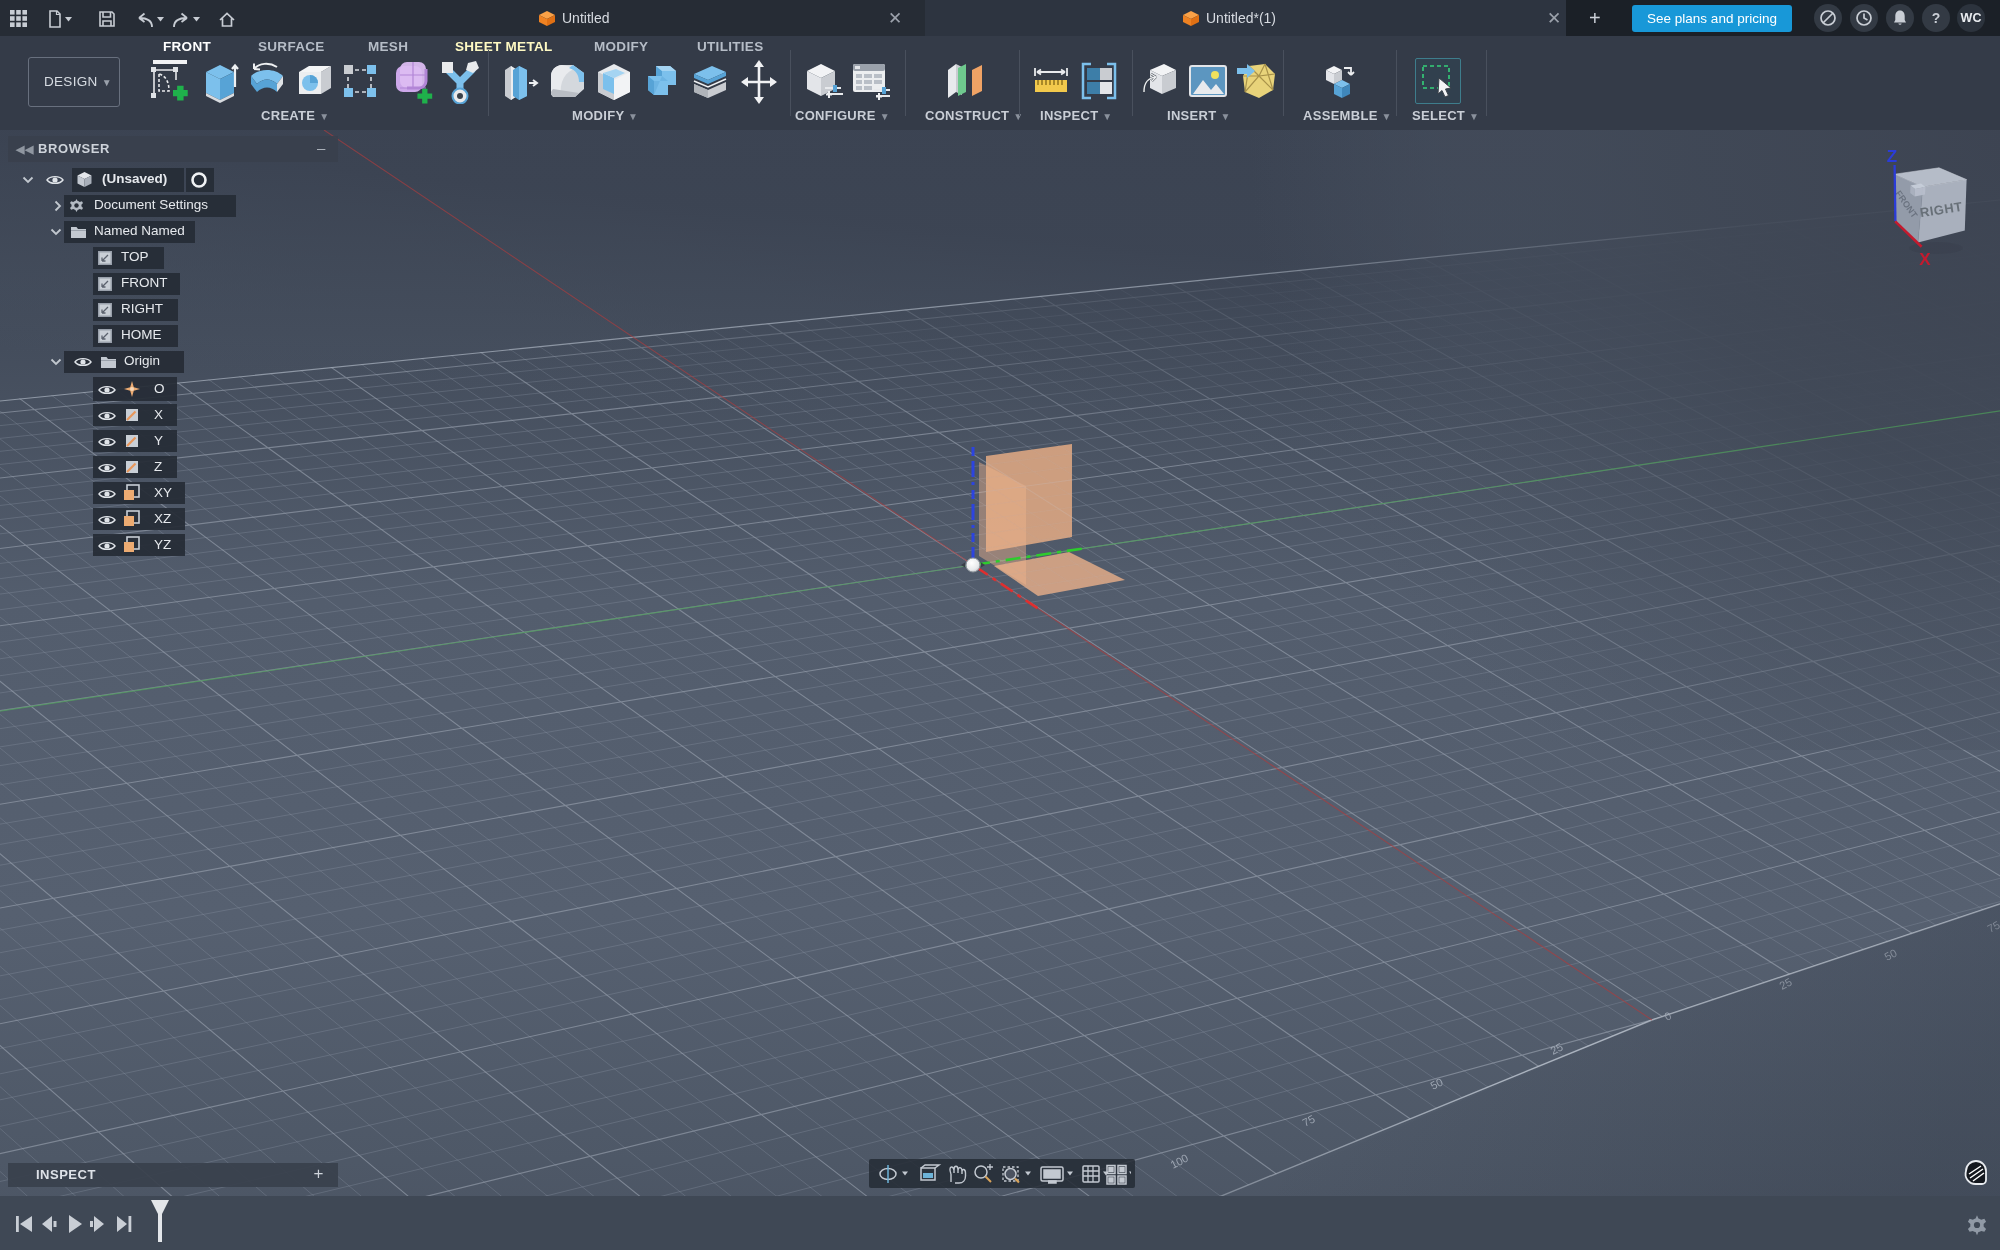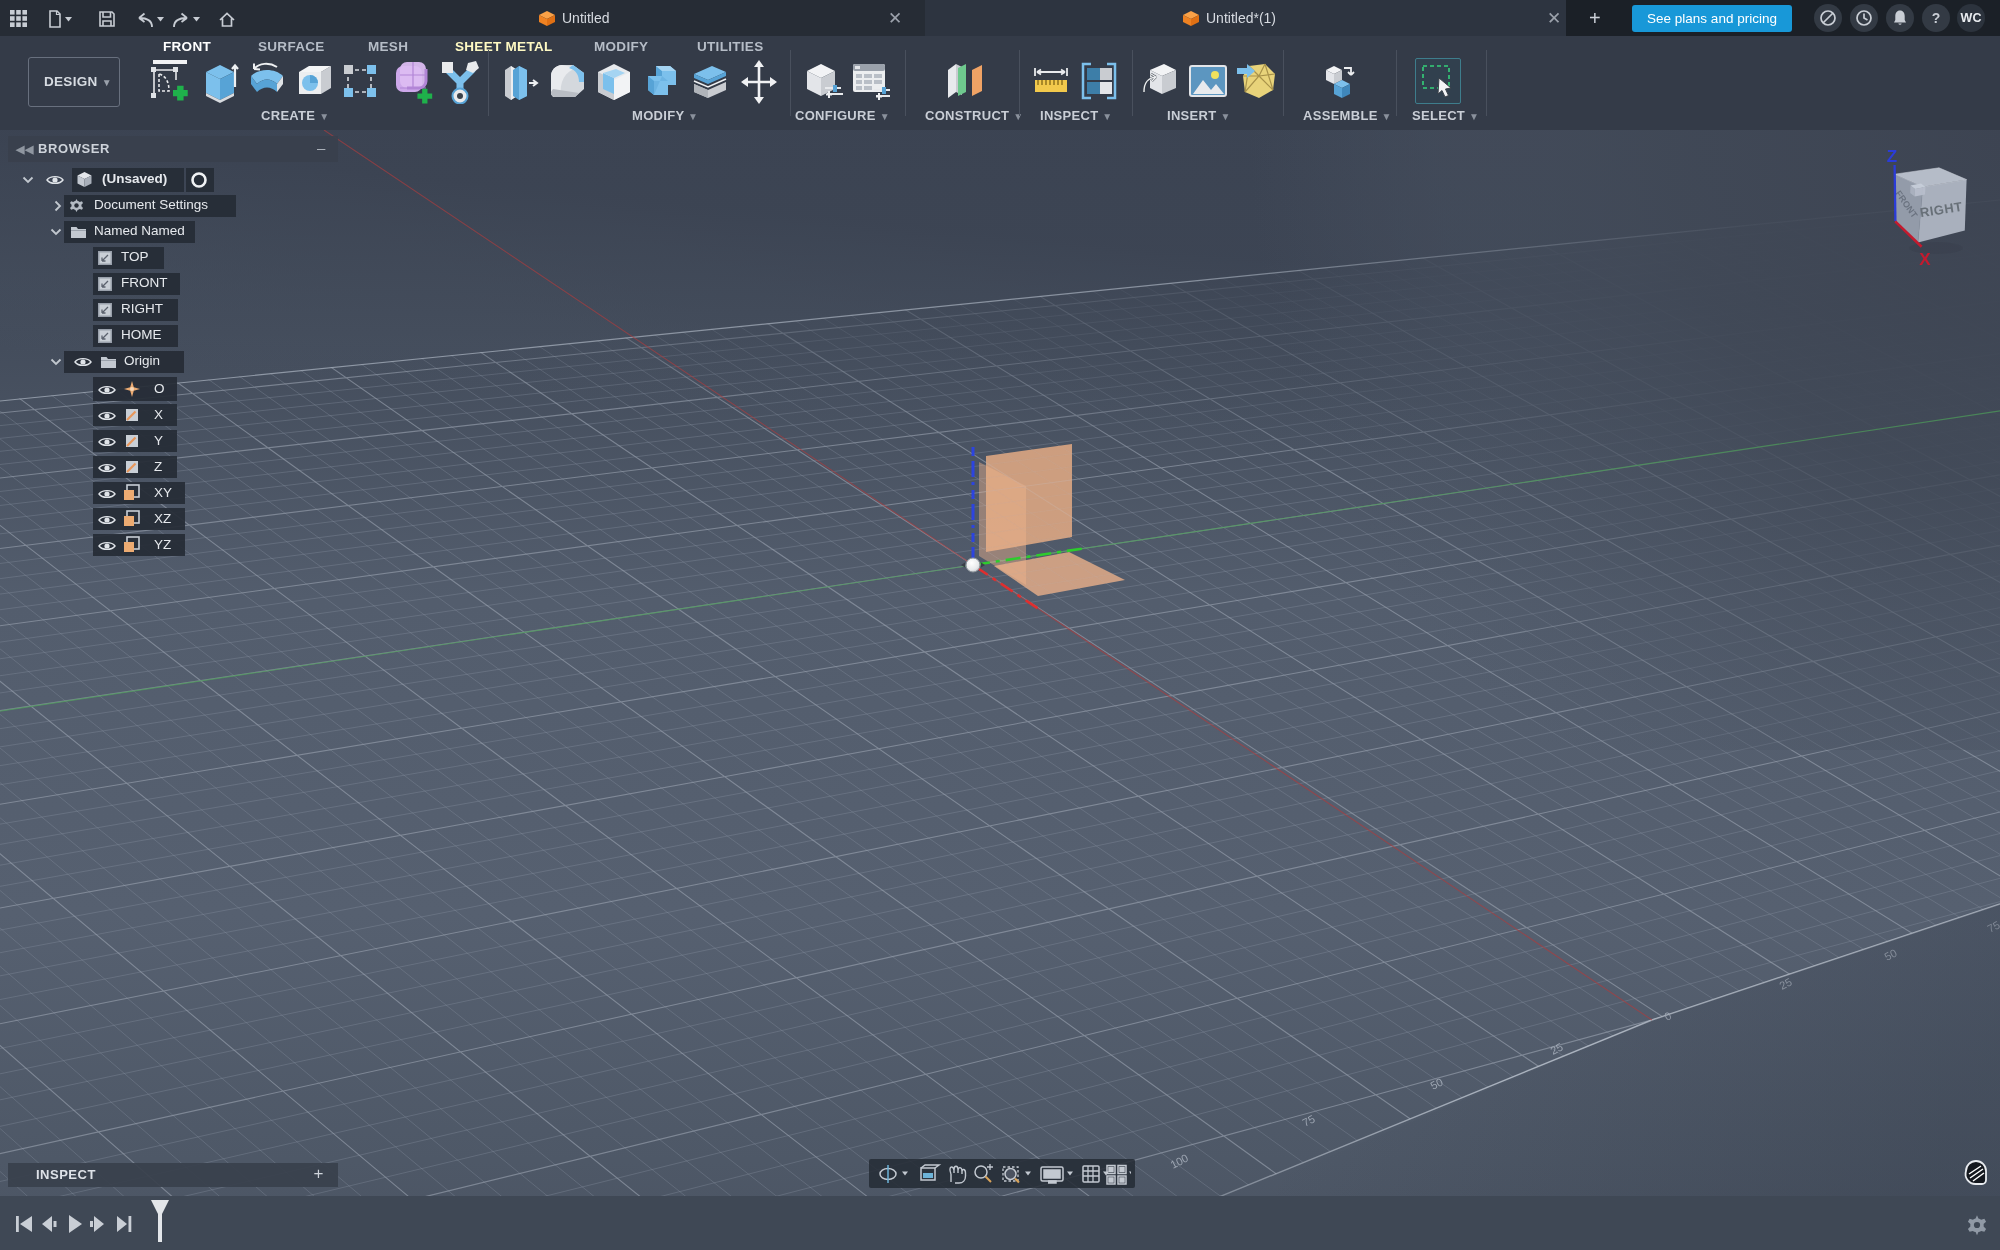--- a/index.html
+++ b/index.html
@@ -15,21 +15,21 @@
   #plansbtn { position:absolute; left:1632px; top:5px; width:160px; height:27px; background:#1898d8;
      border-radius:3px; color:#fff; font-size:13.5px; text-align:center; line-height:27px; }
   .circ { position:absolute; top:4px; width:28px; height:28px; border-radius:50%; background:#333a44; }
   
   #toolbar { position:absolute; left:0; top:36px; width:2000px; height:94px; background:#343b48; }
   .rtab { position:absolute; top:3px; height:20px; color:#b6bdc7; font-size:13.5px; font-weight:600; letter-spacing:.3px;}
   .glabel { position:absolute; top:72px; color:#c9ced6; font-size:13px; font-weight:600; letter-spacing:.3px; }
   .gcaret { color:#8a919c; font-size:10px; }
   .vsep { position:absolute; top:14px; width:1px; height:66px; background:#49505d; }
   #designbtn { position:absolute; left:28px; top:21px; width:92px; height:50px; border:1px solid #68707e;
-     border-radius:3px; color:#d6dbe1; font-size:13.5px; font-weight:700; text-align:left;
+     border-radius:3px; color:#d6dbe1; font-size:13.5px; font-weight:400; text-align:left;
      line-height:48px; padding-left:15px; letter-spacing:.3px;}
   .ticon { position:absolute; top:24px; }
   
   #browser { position:absolute; left:8px; top:136px; width:330px; }
   #bhead { position:absolute; left:0; top:0; width:330px; height:26px; background:rgba(57,64,77,.92);
      color:#ced3da; font-size:13px; font-weight:700; letter-spacing:.6px; line-height:26px; }
   .brow { position:absolute; height:22px; background:rgba(38,44,54,.93); }
   .btxt { position:absolute; color:#e6e9ed; font-size:13.5px; top:2px; }
   
   #timeline { position:absolute; left:0; top:1196px; width:2000px; height:54px; background:#3f4855; }
@@ -370,21 +370,21 @@
 
 <div id="toolbar">
 <div class="rtab" style="left:163px;color:#ffffff">FRONT</div>
 <div class="rtab" style="left:258px;color:#b6bdc7">SURFACE</div>
 <div class="rtab" style="left:368px;color:#b6bdc7">MESH</div>
 <div class="rtab" style="left:455px;color:#fef9c3">SHEET METAL</div>
 <div class="rtab" style="left:594px;color:#b6bdc7">MODIFY</div>
 <div class="rtab" style="left:697px;color:#b6bdc7">UTILITIES</div>
 <div id="designbtn">DESIGN <span style="color:#9aa1ab;font-size:10px">▼</span></div>
 <div class="glabel" style="left:261px">CREATE <span class="gcaret">▼</span></div>
-<div class="glabel" style="left:632px">MODIFY <span class="gcaret">▼</span></div>
+<div class="glabel" style="left:572px">MODIFY <span class="gcaret">▼</span></div>
 <div class="glabel" style="left:795px">CONFIGURE <span class="gcaret">▼</span></div>
 <div class="glabel" style="left:925px">CONSTRUCT <span class="gcaret">▼</span></div>
 <div class="glabel" style="left:1040px">INSPECT <span class="gcaret">▼</span></div>
 <div class="glabel" style="left:1167px">INSERT <span class="gcaret">▼</span></div>
 <div class="glabel" style="left:1303px">ASSEMBLE <span class="gcaret">▼</span></div>
 <div class="glabel" style="left:1412px">SELECT <span class="gcaret">▼</span></div>
 <div class="vsep" style="left:488px"></div>
 <div class="vsep" style="left:790px"></div>
 <div class="vsep" style="left:905px"></div>
 <div class="vsep" style="left:1019px"></div>

